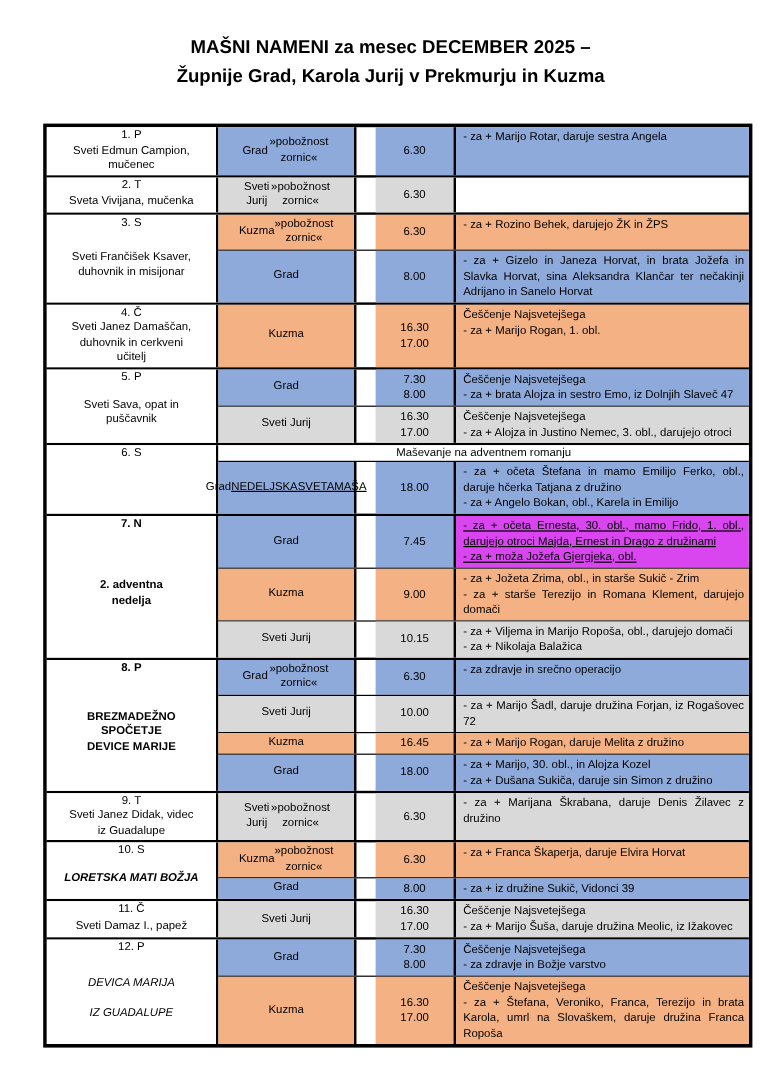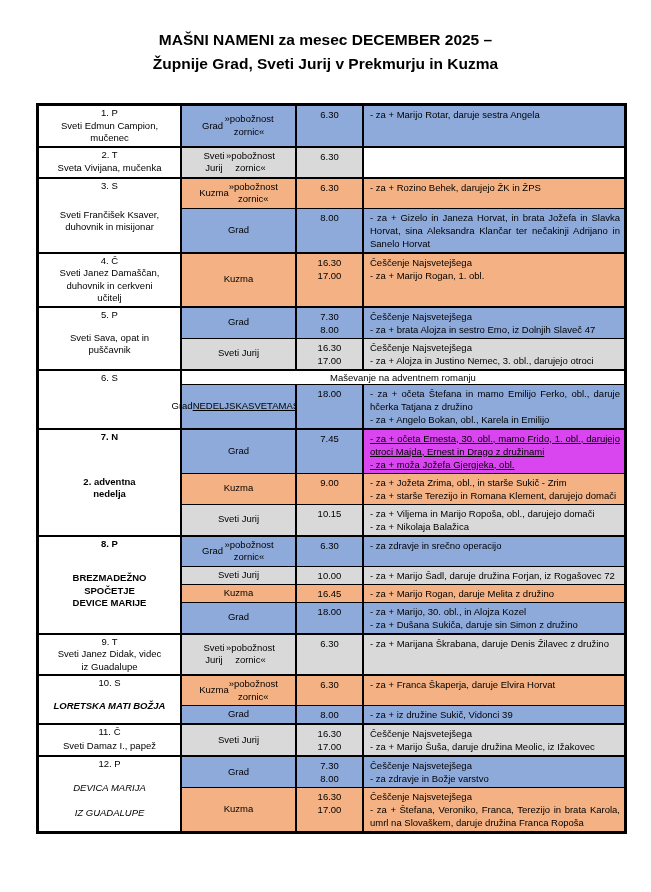--- a/index.html
+++ b/index.html
@@ -37,36 +37,36 @@
   .mass-row{display:flex;flex:1;}
   .mass-row + .mass-row, .banner-row + .mass-row{border-top:1.5px solid #000;}
   .loc-cell{
     width:115px;min-width:115px;border-right:2px solid #000;
     display:flex;flex-direction:row;justify-content:center;align-items:center;
     text-align:center;font-size:9.5px;line-height:12.5px;padding:2px 20px;
   }
   .loc-underline{text-decoration:underline;}
   .time-cell{
     width:67px;min-width:67px;border-right:2px solid #000;
-    display:flex;flex-direction:column;justify-content:flex-start;align-items:center;
-    text-align:center;font-size:9.5px;line-height:13px;padding:2px 1px;
+    display:flex;flex-direction:column;justify-content:center;align-items:center;
+    text-align:center;font-size:9.5px;line-height:13px;padding:2px 1px;margin-left:16px;
   }
   .desc-cell{
     flex:1;font-size:9.5px;line-height:13px;padding:2px 4px 2px 6px;
     text-align:justify;
   }
   .desc-cell div{min-height:13px;}
 </style>
 </head>
 <body>
 
 <div class="page">
   <div class="title-wrap">
     <div class="title-line">MAŠNI NAMENI za mesec DECEMBER 2025 –</div>
-    <div class="title-line">Župnije Grad, Sveti Jurij v Prekmurju in Kuzma</div>
+    <div class="title-line">Župnije Grad, Karola Jurij v Prekmurju in Kuzma</div>
   </div>
   <div class="schedule-table">
       <div class="day-row">
         <div class="day-cell">
           <div class="day-label ">1. P</div>
           <div class="feast-name ">
             <div>Sveti Edmun Campion,</div>
             <div>mučenec</div>
           </div>
         </div>

